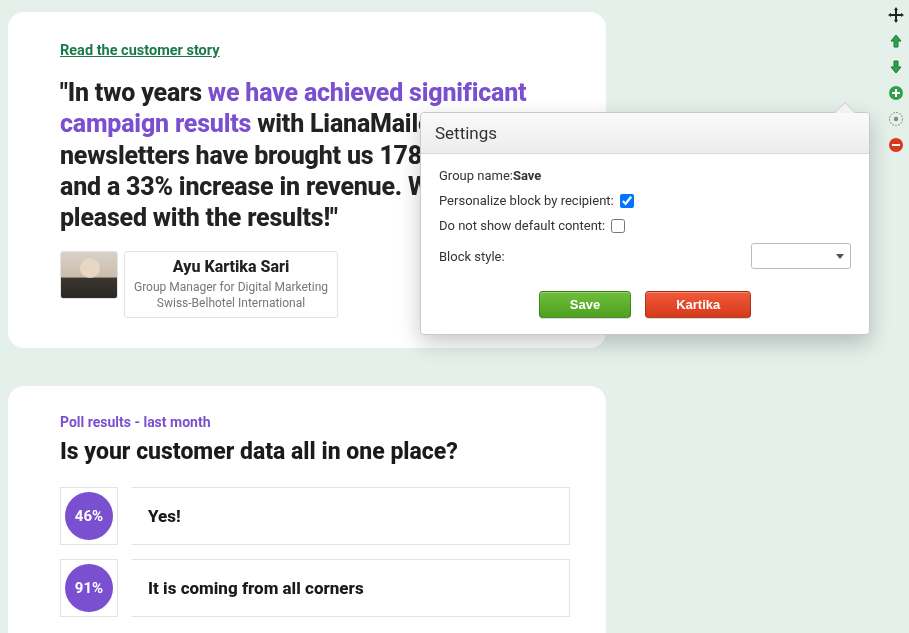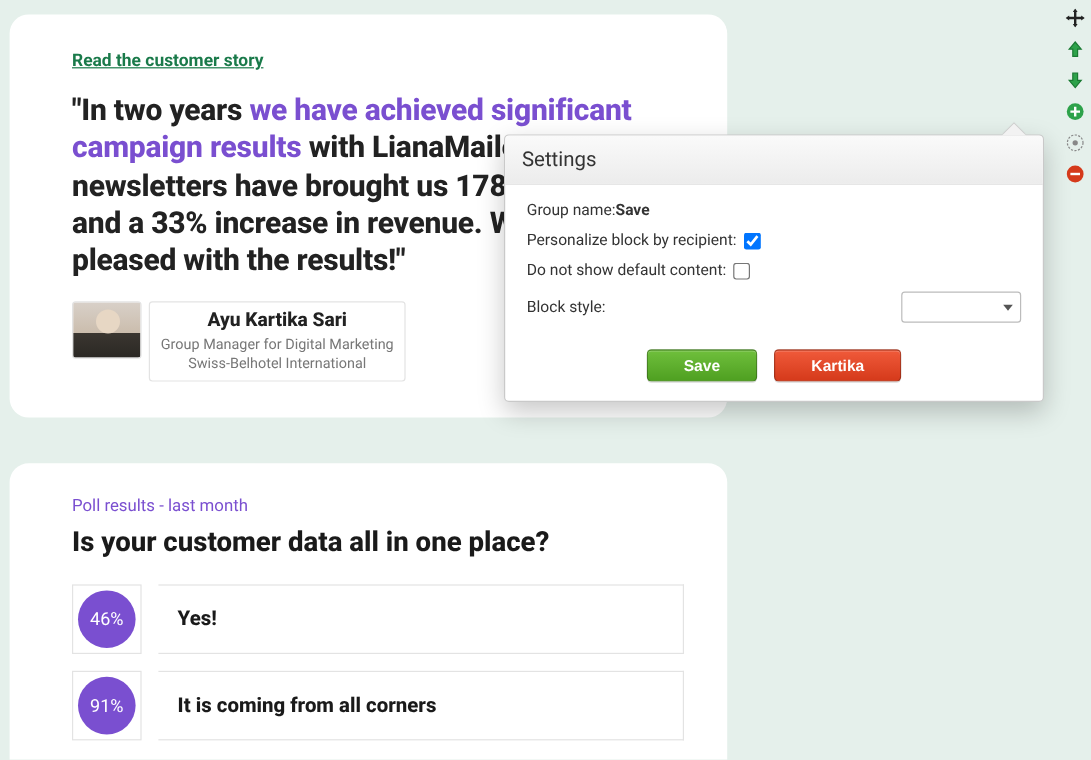--- a/index.html
+++ b/index.html
@@ -61,21 +61,21 @@
     border-radius: 3px;
     padding: 4px 9px 6px 9px;
     font-size: 12px;
     color: #777;
     line-height: 1.35;
     text-align: center;
   }
   .author-meta .name { color:#222; font-weight:800; font-size:16px; margin-bottom:1px; }
   .poll-label {
     color:#7a4fd0;
-    font-weight:400;
+    font-weight:700;
     font-size:14px;
     margin-bottom:8px;
   }
   .poll-title {
     font-size:23px;
     font-weight:800;
     color:#1a1a1a;
     margin-bottom:22px;
   }
   .poll-row {
@@ -87,21 +87,21 @@
     width:58px; height:58px;
     border:1px solid #e3e3e3;
     position:relative;
     display:flex; align-items:center; justify-content:center;
   }
   .pct .circle {
     width:48px; height:48px;
     background:#7a4fd0;
     border-radius:50%;
     color:#fff;
-    font-weight:400;
+    font-weight:700;
     font-size:15px;
     display:flex; align-items:center; justify-content:center;
   }
   .answer {
     flex:1;
     border:1px solid #e3e3e3;
     border-left:none;
     margin-left:14px;
     padding:0 16px;
     display:flex; align-items:center;

